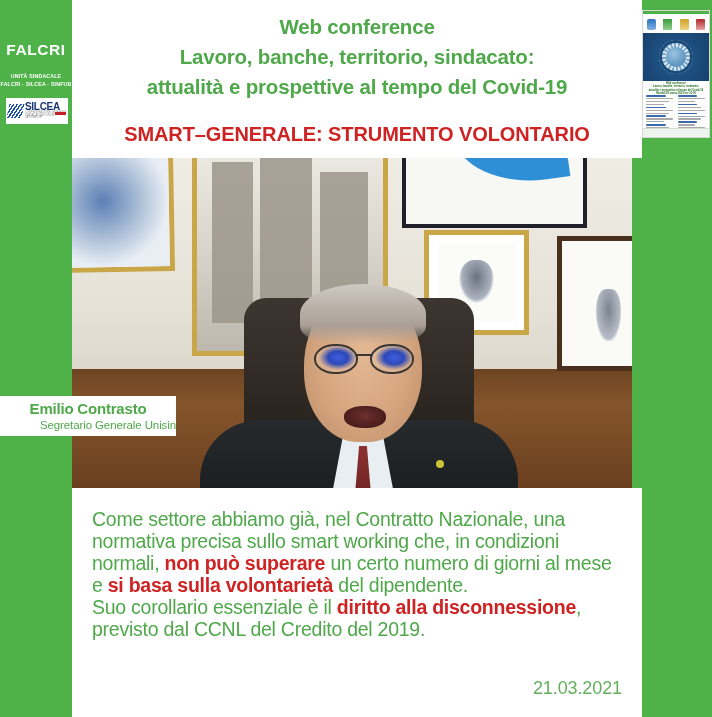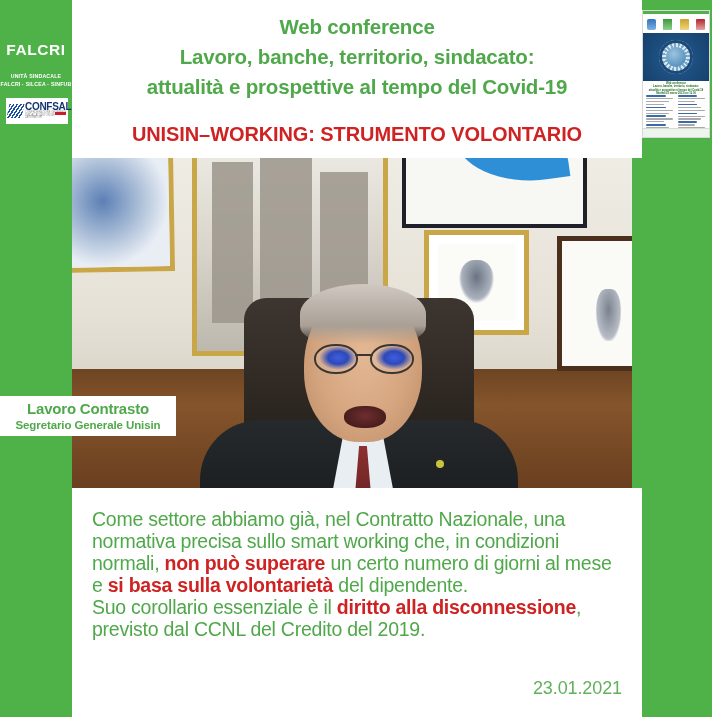--- a/index.html
+++ b/index.html
@@ -336,23 +336,23 @@
   }
   .name-main {
     text-align: center;
     color: #4fa84a;
     font-weight: bold;
     font-size: 15px;
     line-height: 19px;
     letter-spacing: -0.2px;
   }
   .name-role {
-    text-align: center;
+    text-align: right;
     color: #4fa84a;
-    font-weight: bold;
+    font-weight: normal;
     font-size: 11.5px;
     line-height: 14px;
     letter-spacing: -0.1px;
   }
 
   
   .quote-panel {
     position: absolute;
     left: 72px;
     top: 488px;
@@ -384,32 +384,32 @@
 <body>
 
 <div id="stage">
 
   <div class="header-panel">
     <div class="title-block">
       <div class="title-line">Web conference</div>
       <div class="title-line">Lavoro, banche, territorio, sindacato:</div>
       <div class="title-line">attualità e prospettive al tempo del Covid-19</div>
     </div>
-    <div class="subtitle-line">UNISIN–WORKING: STRUMENTO VOLONTARIO</div>
+    <div class="subtitle-line">SMART–GENERALE: STRUMENTO VOLONTARIO</div>
   </div>
 
   <div class="logo-block">
     <div class="logo-unisin">FALCRI</div>
     <div class="logo-sub1">UNITÀ SINDACALE</div>
     <div class="logo-sub2">FALCRI · SILCEA · SINFUB</div>
 
     <div class="confsal-chip">
       <div class="confsal-mark"></div>
       <div class="confsal-txt">
-        <span class="confsal-name">CONFSAL</span>
+        <span class="confsal-name">SILCEA</span>
         <span class="confsal-tag1">CONFEDERAZIONE GENERALE</span>
         <span class="confsal-tag2">SINDACATI AUTONOMI LAVORATORI</span>
       </div>
       <div class="confsal-red"></div>
     </div>
   </div>
 
   <div class="flyer">
     <div class="flyer-topbar"></div>
     <div class="flyer-logos">
@@ -504,22 +504,22 @@
     <div class="person-hair"></div>
     <div class="glasses">
       <div class="lens l"></div>
       <div class="bridge"></div>
       <div class="lens r"></div>
     </div>
     <div class="mouth"></div>
   </div>
 
   <div class="nameplate">
-    <div class="name-main">Lavoro Contrasto</div>
+    <div class="name-main">Emilio Contrasto</div>
     <div class="name-role">Segretario Generale Unisin</div>
   </div>
 
   <div class="quote-panel">
     <div class="quote"><span>Come settore abbiamo già, nel Contratto Nazionale, una normativa precisa sullo smart working che, in condizioni normali, </span><b>non può superare</b><span> un certo numero di giorni al mese e </span><b>si basa sulla volontarietà</b><span> del dipendente.</span><br><span>Suo corollario essenziale è il </span><b>diritto alla disconnessione</b><span>, previsto dal CCNL del Credito del 2019.</span></div>
-    <div class="date">23.01.2021</div>
+    <div class="date">21.03.2021</div>
   </div>
 
 </div>
 
 </body></html>

